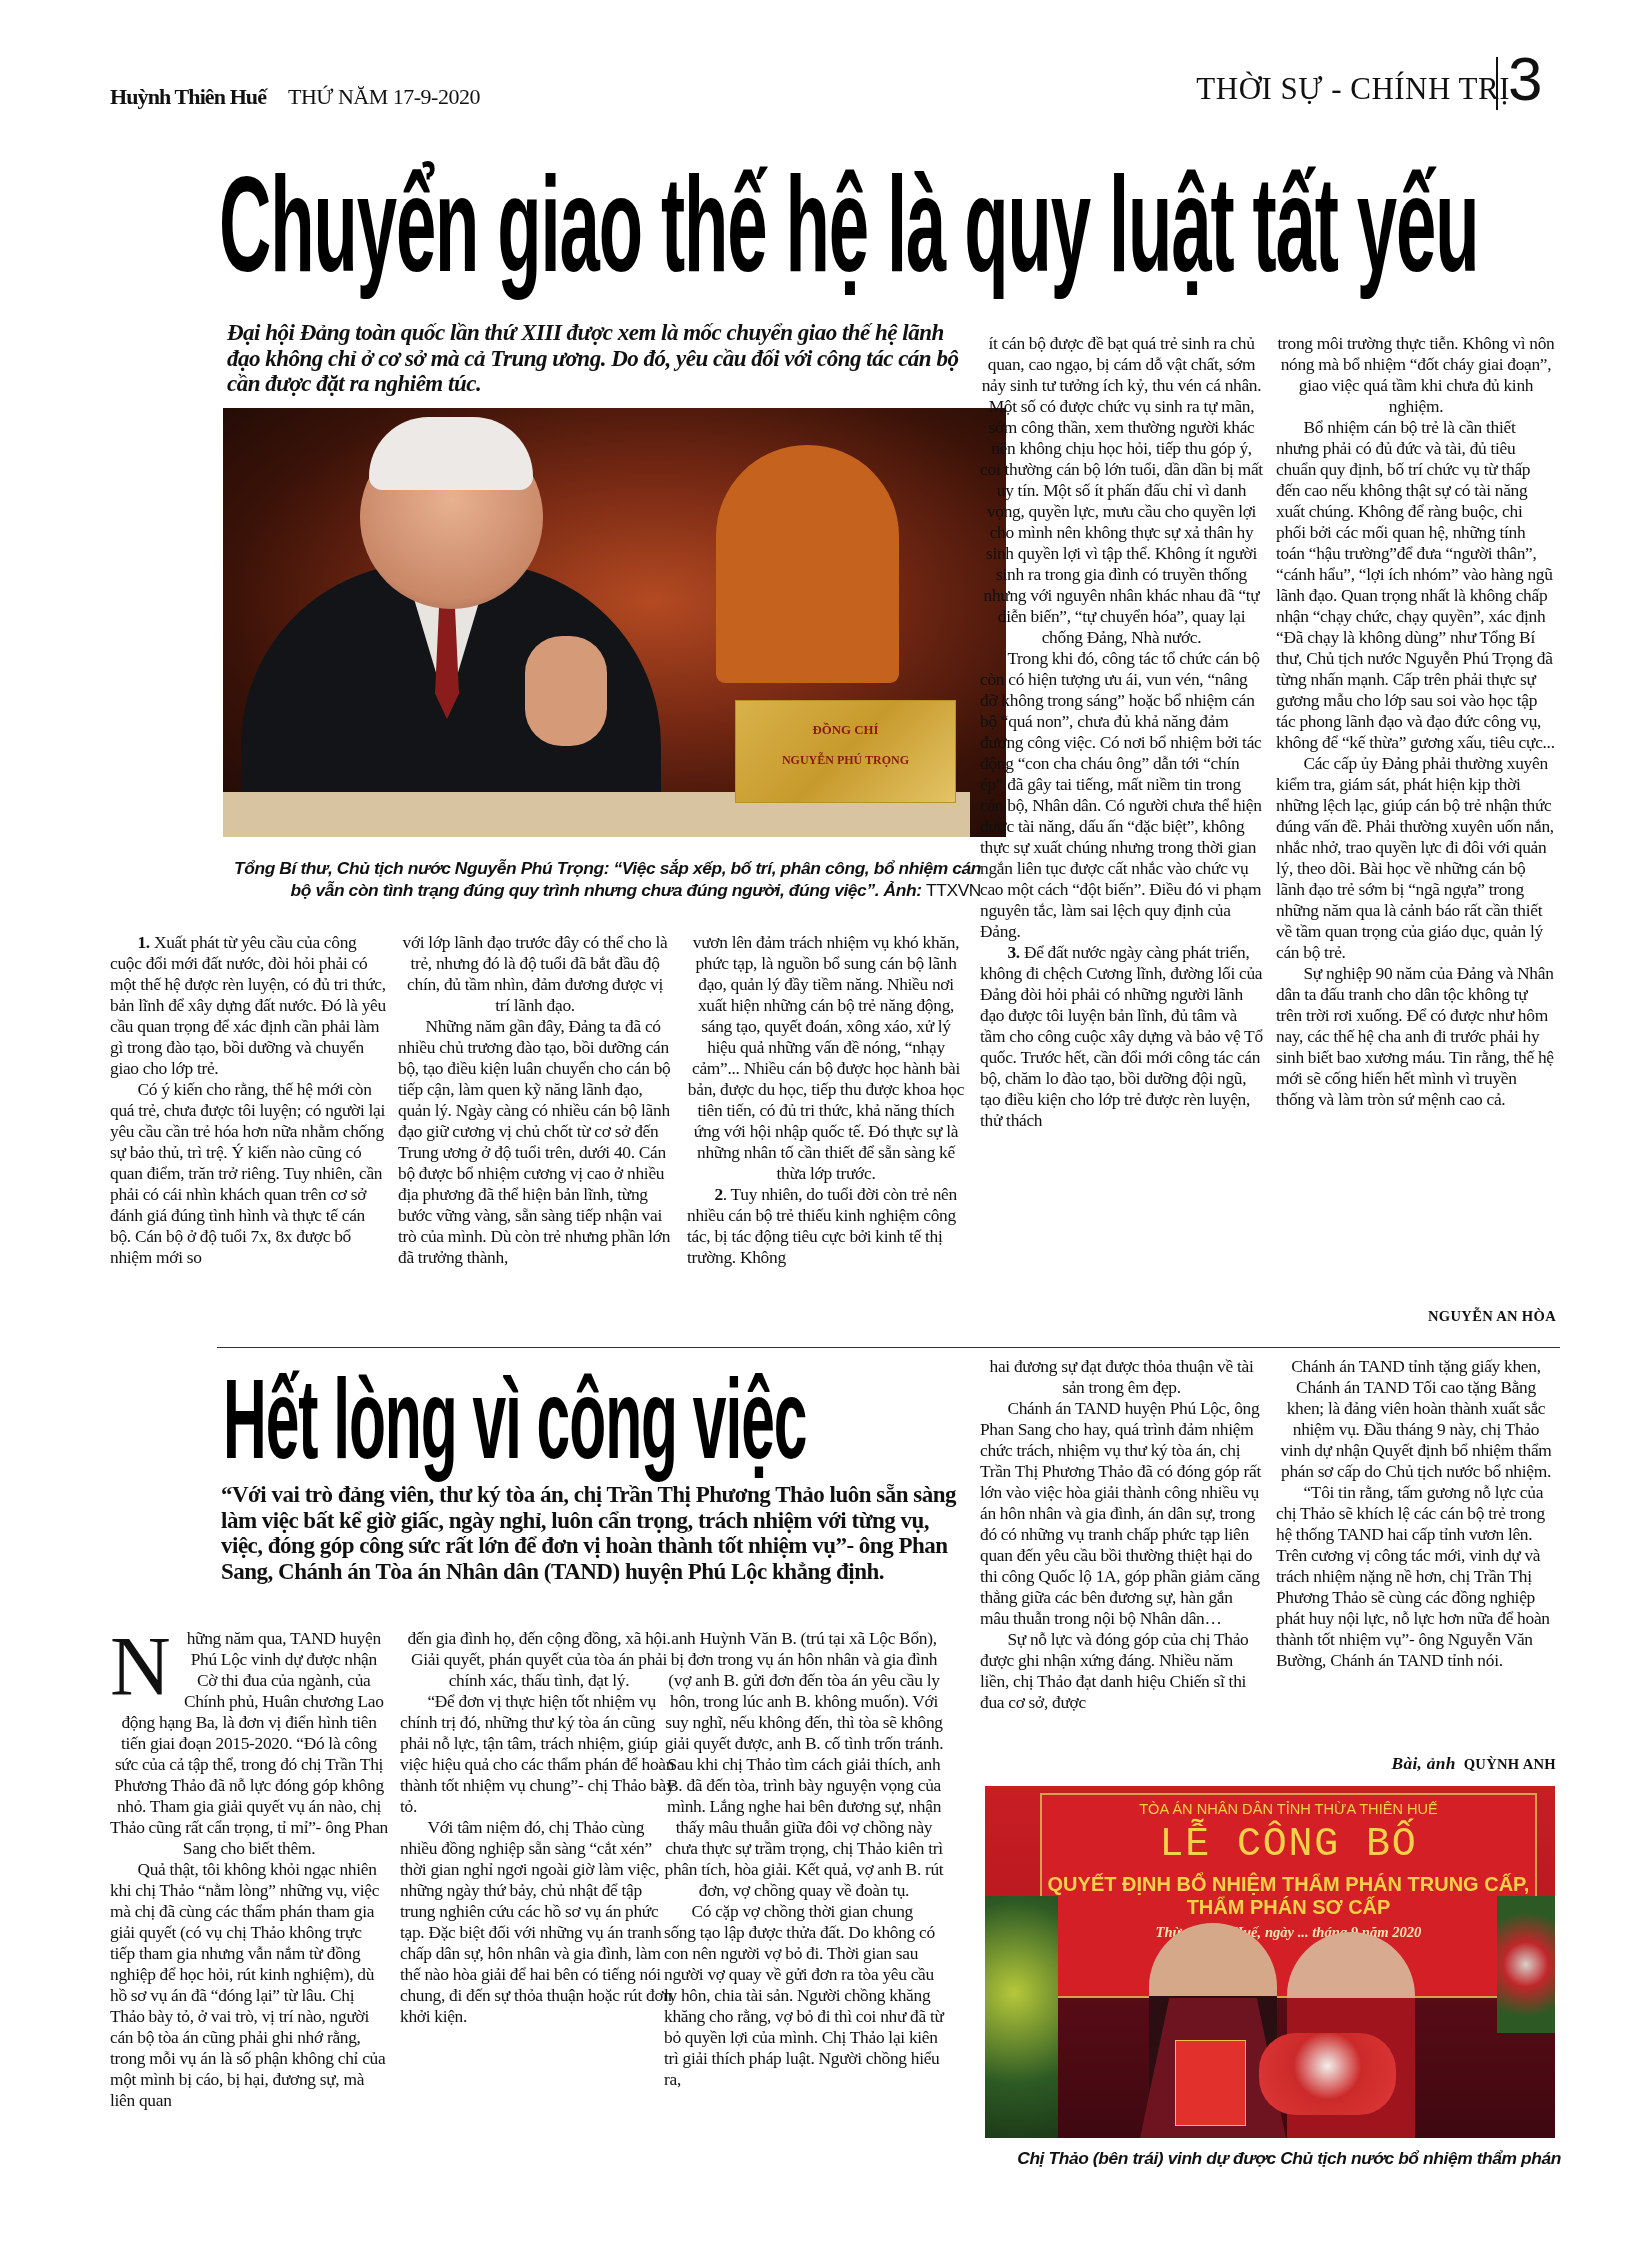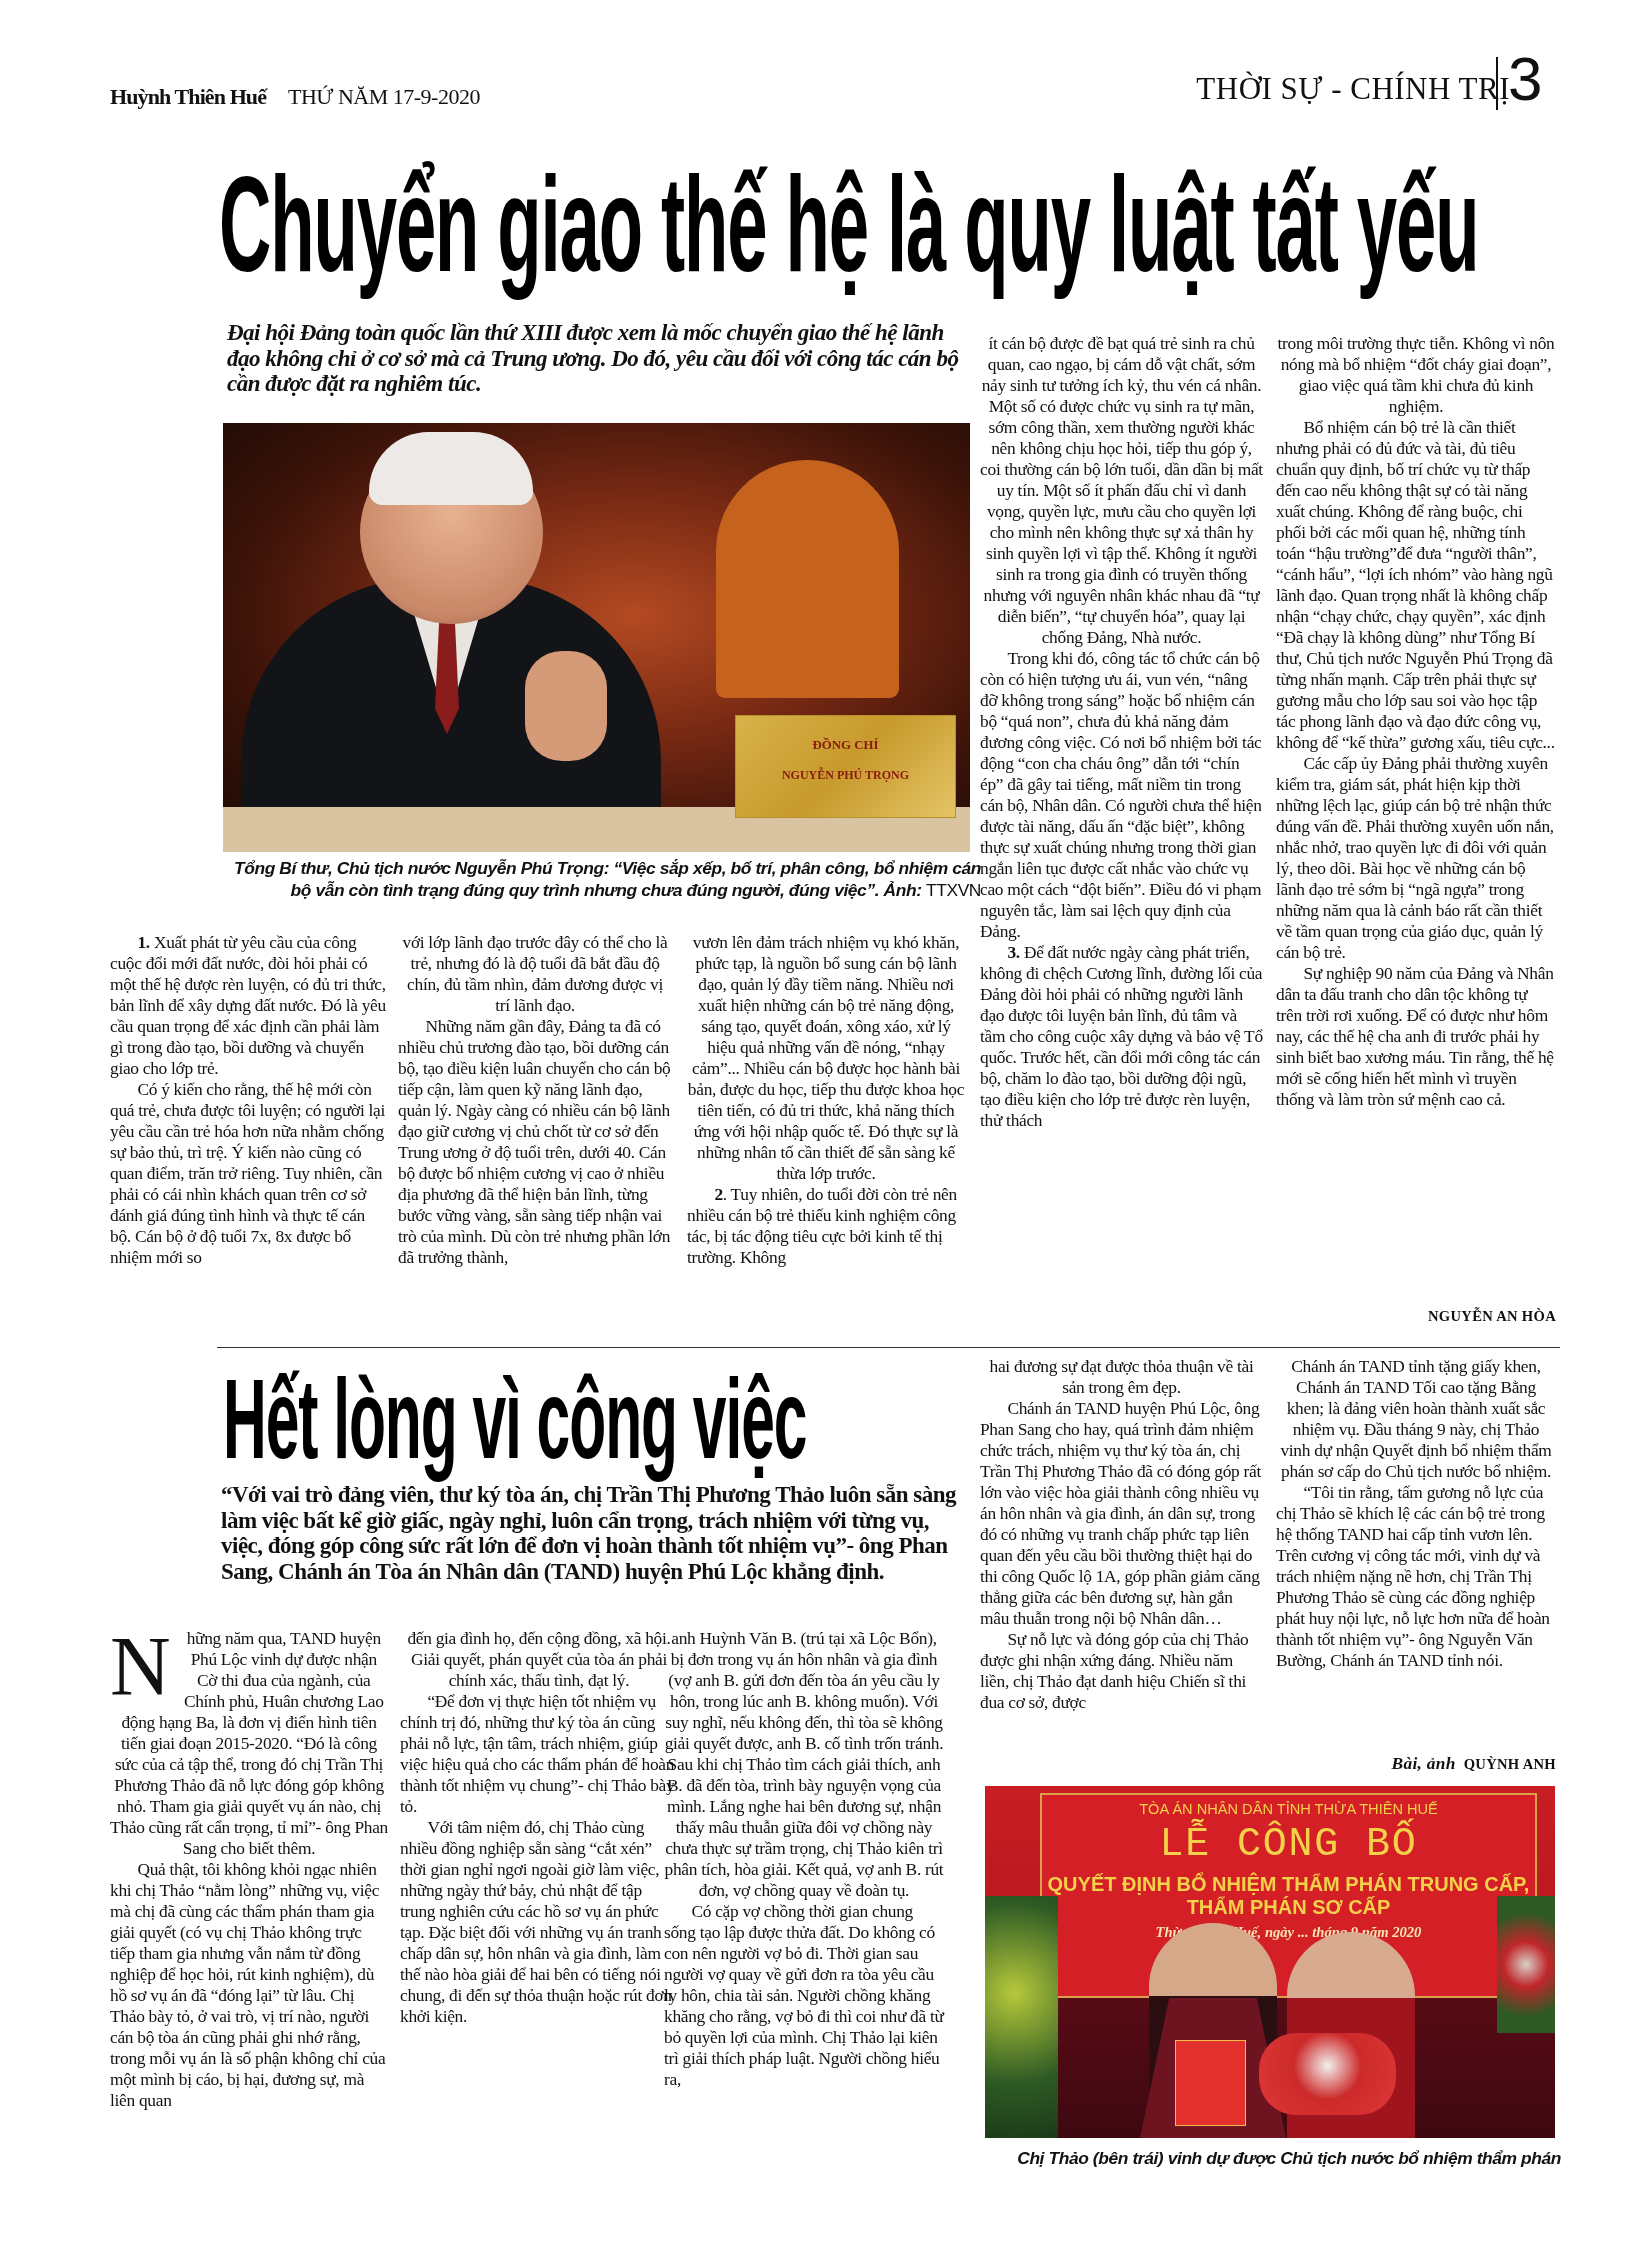--- a/index.html
+++ b/index.html
@@ -22,22 +22,22 @@
   .lead1 { left: 227px; top: 320px; width: 751px; font-style: italic; }
   .lead2 { left: 221px; top: 1482px; width: 751px; }
   
   .col { font-family: "Liberation Serif", serif; font-size: 17.4px; line-height: 21px; text-align: left; letter-spacing: -0.3px; }
   .col p { margin: 0; text-indent: 27.4px; }
   .col p.noindent { text-indent: 0; text-align: center; }
   .col b { font-weight: bold; }
   .author { font-family: "Liberation Serif", serif; font-weight: bold; font-size: 14.6px; letter-spacing: 0.3px; text-align: right; }
   .author i { font-weight: bold; font-size: 17.4px; }
   
-  .photo1 { left: 223px; top: 423px; width: 747px; height: 429px; overflow: hidden;
-            background: radial-gradient(ellipse at 55% 45%, #b44a22 0%, #7a2a14 35%, #3a1208 70%, #1a0a05 100%); }
+  .photo1 { left: 223px; top: 408px; width: 747px; height: 429px; overflow: hidden;
+            background: radial-gradient(ellipse at 55% 45%, #b44a22 0%, #7a2a14 35%, #3a1208 70%, #1a0a05 100%); padding-left: 36px; }
   .photo2 { left: 985px; top: 1786px; width: 570px; height: 352px; overflow: hidden;
             background: linear-gradient(180deg, #c81e24 0%, #b3151d 55%, #5a0c16 56%, #3e0810 100%); }
   .caption { font-family: Liberation Sans, sans-serif; font-style: italic; font-weight: bold; font-size: 17.4px; line-height: 22px; letter-spacing: -0.4px; text-align: right; }
   .caption1 { left: 223px; top: 857px; width: 758px; }
   .caption2 { left: 985px; top: 2147px; width: 576px; }
   .caption .credit { font-style: normal; font-weight: normal; }
   .rule { left: 217px; top: 1347px; width: 1343px; height: 0.9px; background: #333; }
   .dropcap { font-family: "Liberation Serif", serif; font-size: 84px; line-height: 69px; float: left; margin: 3.7px 9.1px 0 0; }
   
   .p1-jacket { left: 18.3px; top: 155px; width: 420px; height: 283px; border-radius: 183px 183px 0 0; background: #121418; }

